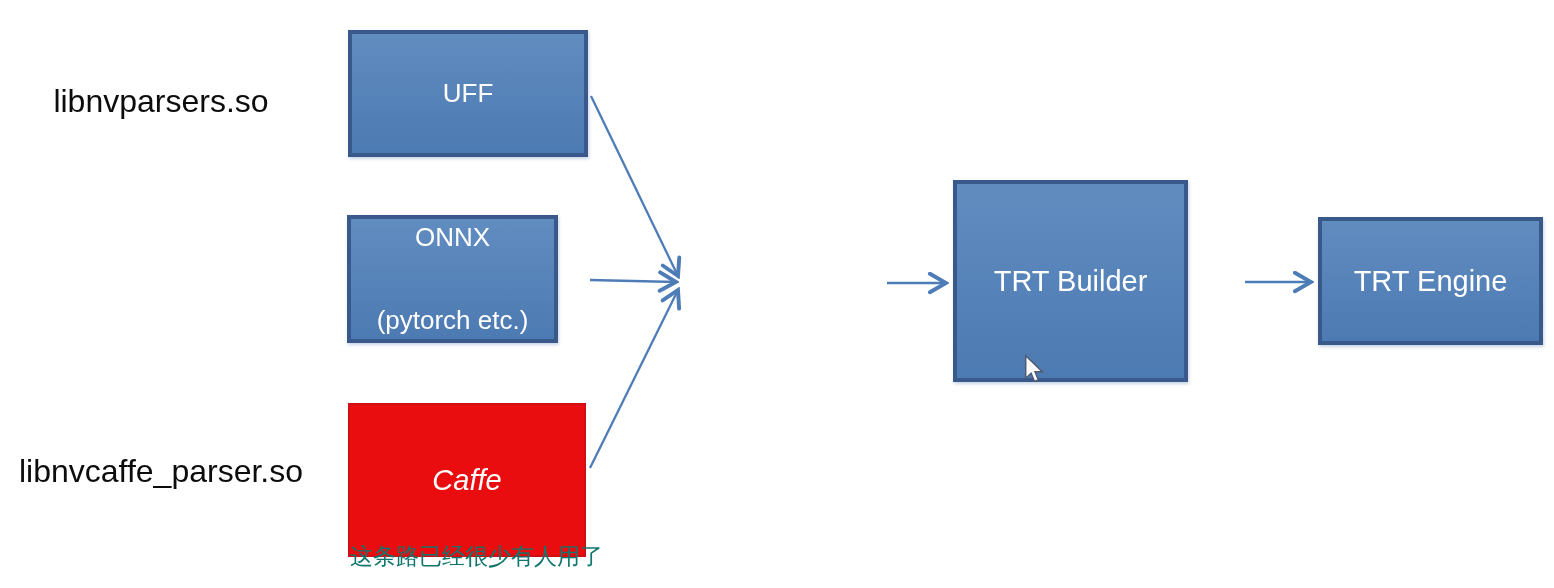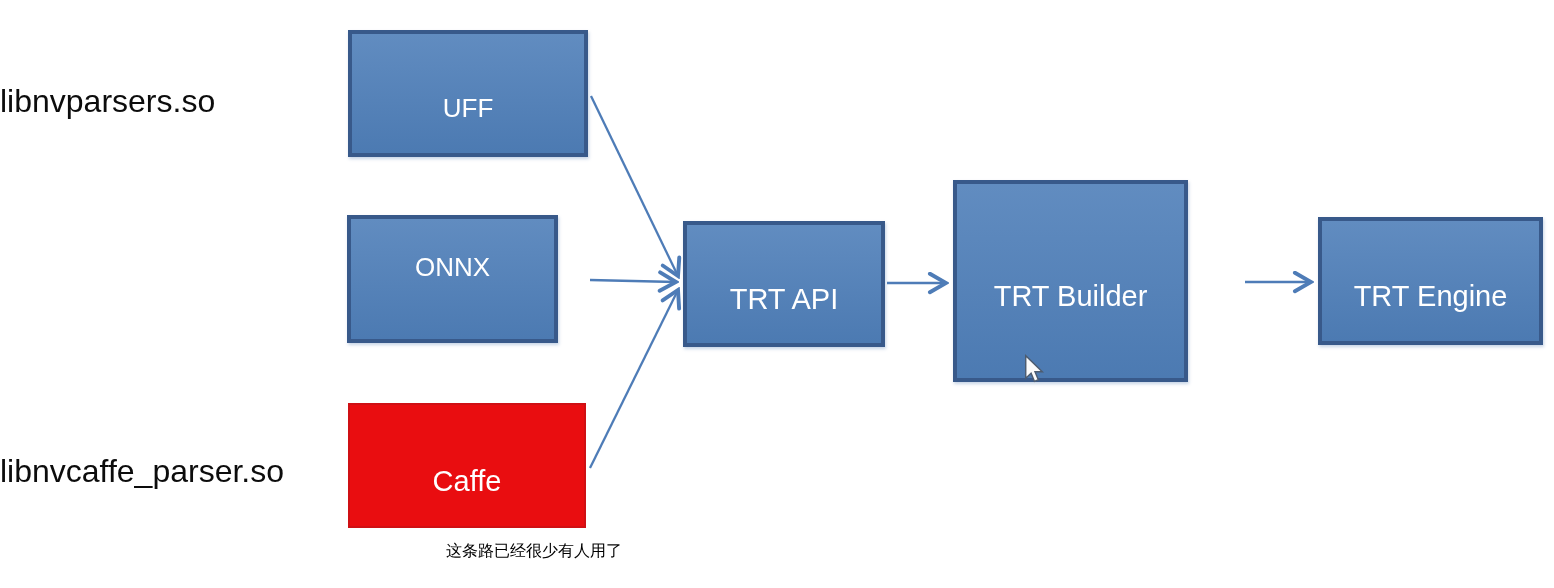--- a/index.html
+++ b/index.html
@@ -18,21 +18,21 @@
     width: 1554px;
     height: 588px;
     background: var(--bg);
     overflow: hidden;
     font-family: "Liberation Sans", "DejaVu Sans", sans-serif;
   }
   .side-label {
     position: absolute;
     left: 0;
     width: 322px;
-    text-align: left;
+    text-align: center;
     font-size: 32px;
     line-height: 38px;
     color: var(--text-dark);
     white-space: nowrap;
   }
   #label-parsers { top: 82px; }
   #label-onnx    { top: 270px; }
   #label-caffe   { top: 452px; }
   .node {
     position: absolute;
@@ -46,37 +46,37 @@
   }
   .node.blue {
     background: linear-gradient(180deg, rgba(255,255,255,0.10) 0%, rgba(0,0,0,0.04) 100%), var(--blue-fill);
     border: 4px solid var(--blue-border);
     box-shadow: 1px 2px 3px rgba(130,160,200,0.45);
   }
   .node.red {
     background: var(--red-fill);
     border: 2px solid var(--red-border);
   }
-  .node .line { font-size: 26px; line-height: 37px; margin-top: 30px; }
+  .node .line { font-size: 26px; line-height: 37px; }
   .node.single .line { font-size: 29px; line-height: 34px; }
   .node .line:empty { display: none; }
   #node-uff         { left: 348px; top: 30px;  width: 240px; height: 127px; }
   #node-onnx        { left: 347px; top: 215px; width: 211px; height: 128px; justify-content: space-between; }
-  #node-caffe       { left: 348px; top: 403px; width: 238px; height: 125px; }
+  #node-caffe       { left: 348px; top: 403px; width: 238px; height: 154px; font-style: italic; }
   #node-trt-api     { left: 683px; top: 221px; width: 202px; height: 126px; }
   #node-trt-builder { left: 953px; top: 180px; width: 235px; height: 202px; }
   #node-trt-engine  { left: 1318px; top: 217px; width: 225px; height: 128px; }
   #note-caffe {
     position: absolute;
     left: 350px;
     top: 541px;
     width: 272px;
-    text-align: right;
-    font-size: 16px;
-    color: #000000;
+    text-align: left;
+    font-size: 23px;
+    color: #0f766e;
     white-space: nowrap;
   }
   #arrow-layer {
     position: absolute;
     left: 0; top: 0;
     width: 1554px; height: 588px;
     pointer-events: none;
   }
   .arrow-line {
     stroke: var(--arrow);
@@ -102,29 +102,27 @@
 
   <div class="side-label" id="label-parsers">libnvparsers.so</div>
   <div class="side-label" id="label-caffe">libnvcaffe_parser.so</div>
 
   <div class="node blue" id="node-uff">
     <div class="line">UFF</div>
   </div>
 
   <div class="node blue" id="node-onnx">
     <div class="line">ONNX</div>
+    <div class="line">(pytorch etc.)</div>
   </div>
 
   <div class="node red single" id="node-caffe">
     <div class="line">Caffe</div>
   </div>
 
-  <div class="node blue single" id="node-trt-api">
-    <div class="line">TRT API</div>
-  </div>
 
   <div class="node blue single" id="node-trt-builder">
     <div class="line">TRT Builder</div>
   </div>
 
   <div class="node blue single" id="node-trt-engine">
     <div class="line">TRT Engine</div>
   </div>
 
   <div id="note-caffe">这条路已经很少有人用了</div>

